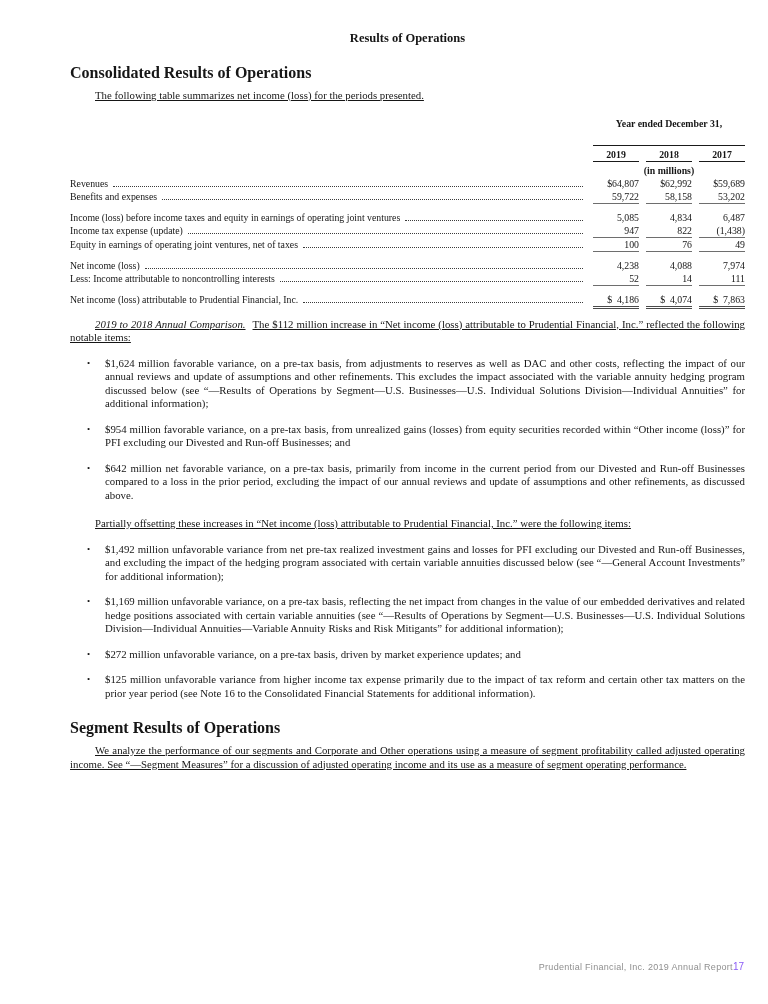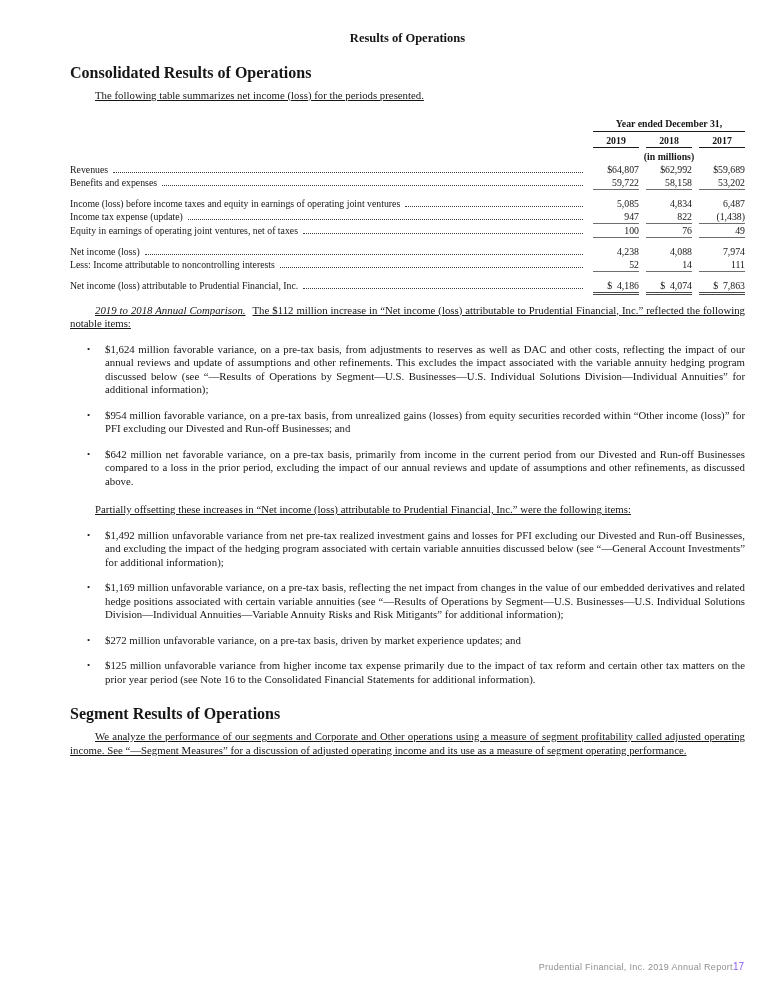--- a/index.html
+++ b/index.html
@@ -20,21 +20,21 @@
   .intro { margin-top:9px; text-indent:25px; text-align:left; }
   .lead { margin-top:9px; text-indent:25px; }
   .lead .ital { font-style:italic; margin-right:7px; }
   .offsetting { margin-top:15px; text-indent:25px; text-align:left; }
   .segment-body { margin-top:9px; text-indent:25px; }
 
   
   .fin-table { margin-top:14px; font-size:9.8px; }
   .num-right { margin-left:auto; width:152px; }
   .thead-period { text-align:center; font-weight:bold; line-height:13px;
-                  border-bottom:1px solid #1a1a1a; padding-bottom:1px; }
+                  border-bottom:1px solid #1a1a1a; padding-bottom:15px; }
   .thead-years { display:flex; margin-top:2px; }
   .thead-year { width:46px; text-align:center; font-weight:bold; line-height:13px;
                 border-bottom:1px solid #1a1a1a; }
   .thead-year + .thead-year { margin-left:7px; }
   .thead-units { text-align:center; font-weight:bold; line-height:13px; margin-top:2px; }
 
   .trow { display:flex; align-items:baseline; line-height:13px; }
   .tlabel { white-space:nowrap; flex:none; }
   .tleader { flex:1; height:0; border-bottom:1px dotted #3c3c3c; margin:0 3px 0 5px; min-width:8px; }
   .tval { flex:none; width:46px; margin-left:7px; text-align:right; white-space:pre; }

